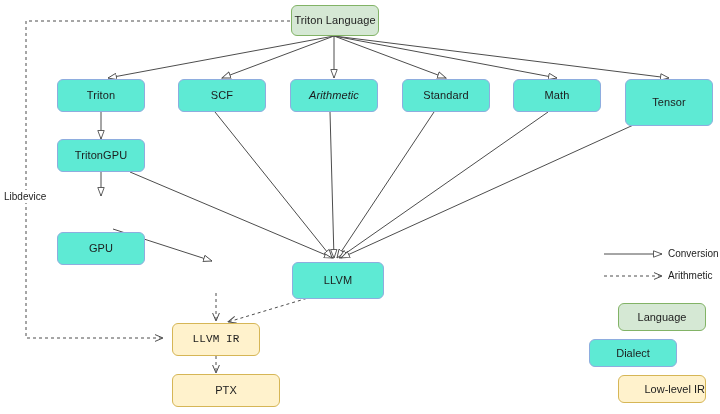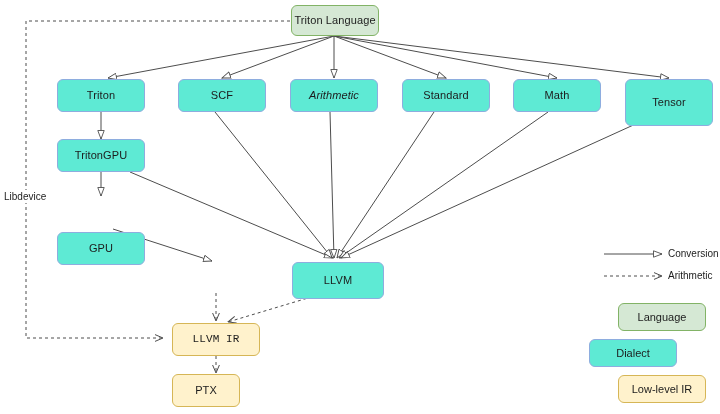--- a/index.html
+++ b/index.html
@@ -157,38 +157,38 @@
     <span>GPU</span>
   </div>
 
   <div class="node n-dialect" style="left:292px; top:262px; width:92px; height:37px;">
     <span>LLVM</span>
   </div>
 
   <div class="node n-ir" style="left:172px; top:323px; width:88px; height:33px;font-family:Liberation Mono, monospace;">
     <span>LLVM IR</span>
   </div>
-  <div class="node n-ir" style="left:172px; top:374px; width:68px; height:33px;">
+  <div class="node n-ir" style="left:172px; top:374px; width:108px; height:33px;">
     <span>PTX</span>
   </div>
 
   <div id="libdevice-label" style="left:2px; top:190px;">
     <span>Libdevice</span>
   </div>
 
   <div class="legend-line-label" style="left:668px; top:248px;">
     <span>Conversion</span>
   </div>
   <div class="legend-line-label" style="left:668px; top:270px;">
     <span>Arithmetic</span>
   </div>
 
   <div class="legend-key n-lang" style="left:618px; top:303px; width:88px; height:28px;">
     <span>Language</span>
   </div>
   <div class="legend-key n-dialect" style="left:589px; top:339px; width:88px; height:28px;">
     <span>Dialect</span>
   </div>
-  <div class="legend-key n-ir" style="left:618px; top:375px; width:88px; height:28px;">
+  <div class="legend-key n-ir" style="left:618px; top:375px; width:88px; height:28px;justify-content:flex-end;">
     <span>Low-level IR</span>
   </div>
 
 </div>
 
 </body></html>

